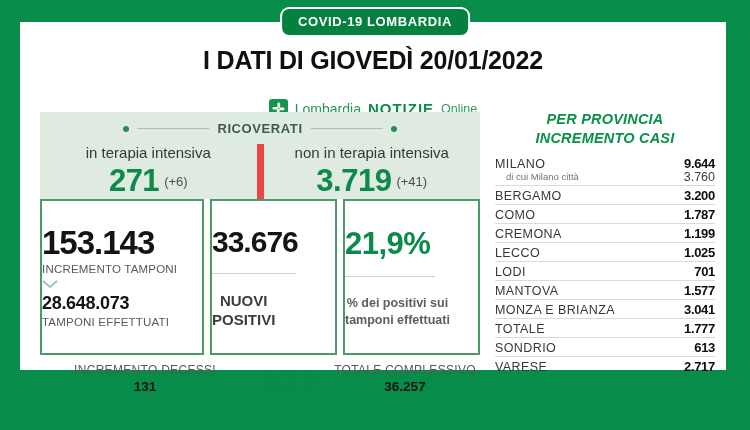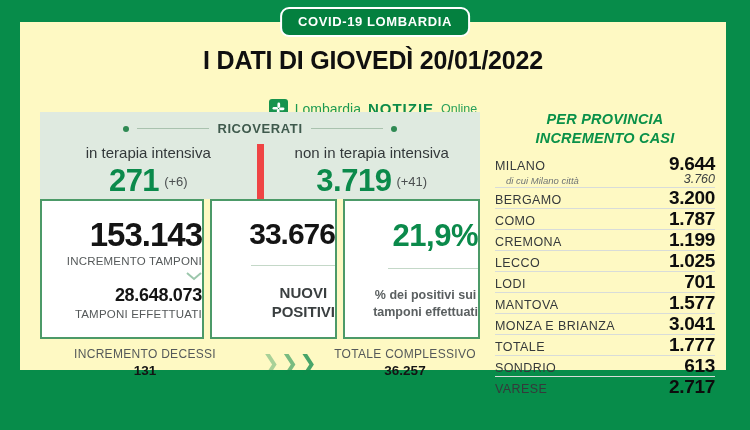--- a/index.html
+++ b/index.html
@@ -9,21 +9,21 @@
     --pale-green:#dfeae0;
     --box-border:#4c9a68;
     --label-gray:#55595a;
     --dark-text:#141414;
     --mid-gray:#3a3f40;
     --sep-gray:#d8dcd9;
   }
   *{margin:0;padding:0;box-sizing:border-box;}
   body{width:750px;height:430px;font-family:"Liberation Sans","DejaVu Sans",sans-serif;}
   .frame{position:relative;width:750px;height:430px;background:var(--frame-green);overflow:hidden;}
-  .canvas{position:absolute;left:20px;top:22px;width:706px;height:348px;background:#fef9c3;}
+  .canvas{position:absolute;left:20px;top:22px;width:706px;height:348px;background:#ffffff;}
 
   
   .badge{position:absolute;left:50%;top:7px;transform:translateX(-50%);
     background:var(--badge-green);color:#fff;font-size:13px;font-weight:bold;letter-spacing:.6px;
     padding:5px 16px 6px;border:2px solid #fff;border-radius:9px;z-index:5;white-space:nowrap;}
 
   
   .masthead{position:absolute;left:0;top:24px;width:100%;text-align:center;}
   .title{font-size:25px;font-weight:bold;color:#101010;letter-spacing:-0.2px;}
   .logo-row{margin-top:24px;display:flex;align-items:center;justify-content:center;gap:7px;}
@@ -42,21 +42,21 @@
   .ric-body{display:flex;margin-top:8px;}
   .ric-cell{flex:1;text-align:center;}
   .ric-cell:first-child{border-right:7px solid #ef4444;}
   .ric-label{font-size:15px;color:#33383a;}
   .ric-valrow{margin-top:2px;display:flex;align-items:center;justify-content:center;gap:5px;}
   .ric-value{font-size:31px;font-weight:bold;color:var(--accent-green);letter-spacing:-.5px;}
   .ric-delta{font-size:13px;color:#4b4f50;}
 
   
   .boxes{display:grid;grid-template-columns:164px 127px 137px;gap:6px;margin-top:0;}
-  .box{border:2px solid var(--box-border);background:#fff;height:140px;display:flex;flex-direction:column;align-items:flex-end;justify-content:center;text-align:center;}
+  .box{border:2px solid var(--box-border);background:#fff;height:156px;display:flex;flex-direction:column;align-items:flex-start;justify-content:center;text-align:center;}
   .big-black{font-size:33px;font-weight:bold;color:var(--dark-text);letter-spacing:-1px;line-height:1.05;}
   .big-black2{font-size:30px;font-weight:bold;color:var(--dark-text);letter-spacing:-1px;}
   .big-green{font-size:31px;font-weight:bold;color:var(--accent-green);letter-spacing:-.5px;}
   .small-cap{font-size:11.5px;color:var(--label-gray);letter-spacing:.2px;margin-top:2px;}
   .chev-down{margin:5px 0 4px;color:#9cc7ac;line-height:0;}
   .mid-black{font-size:18px;font-weight:bold;color:var(--dark-text);letter-spacing:-.3px;}
   .box-div{width:68%;height:1px;background:#c4d8c8;margin:14px 0 18px;}
   .box-label{font-size:15px;font-weight:bold;color:var(--mid-gray);line-height:1.25;}
   .box-label-sm{font-size:12.5px;font-weight:bold;color:#5a5f60;line-height:1.35;}
   .pre{white-space:pre-line;}
@@ -73,22 +73,22 @@
   .b-value{font-size:13.5px;font-weight:bold;color:var(--dark-text);margin-top:2px;}
 
   
   .right-col{position:absolute;left:475px;top:88px;width:220px;}
   .prov-title{font-size:14.5px;font-weight:bold;font-style:italic;color:#0a9149;text-align:center;line-height:1.3;letter-spacing:.2px;}
   .prov-rows{margin-top:6px;}
   .prow{border-bottom:1px solid var(--sep-gray);padding:0 0 1px;}
   .prow:last-child{border-bottom:none;}
   .prow-main{display:flex;justify-content:space-between;align-items:baseline;}
   .prow-label{font-size:12.5px;color:#35393b;letter-spacing:.4px;padding-top:3px;}
-  .prow-value{font-size:19px;font-weight:bold;color:#0d0d0d;letter-spacing:-.3px;line-height:1;}
-  .prow-sub{display:flex;justify-content:space-between;align-items:flex-end;padding-left:11px;margin-top:-1px;font-style:italic;}
+  .prow-value{font-size:13px;font-weight:bold;color:#0d0d0d;letter-spacing:-.3px;line-height:1;}
+  .prow-sub{display:flex;justify-content:space-between;align-items:center;padding-left:11px;margin-top:-1px;}
   .psub-label{font-size:9.5px;color:#6f7475;}
   .psub-value{font-size:12.5px;color:#3c4041;}
 </style>
 </head>
 <body>
 
 <div class="frame">
 
   <div class="badge">COVID-19 LOMBARDIA</div>
 

